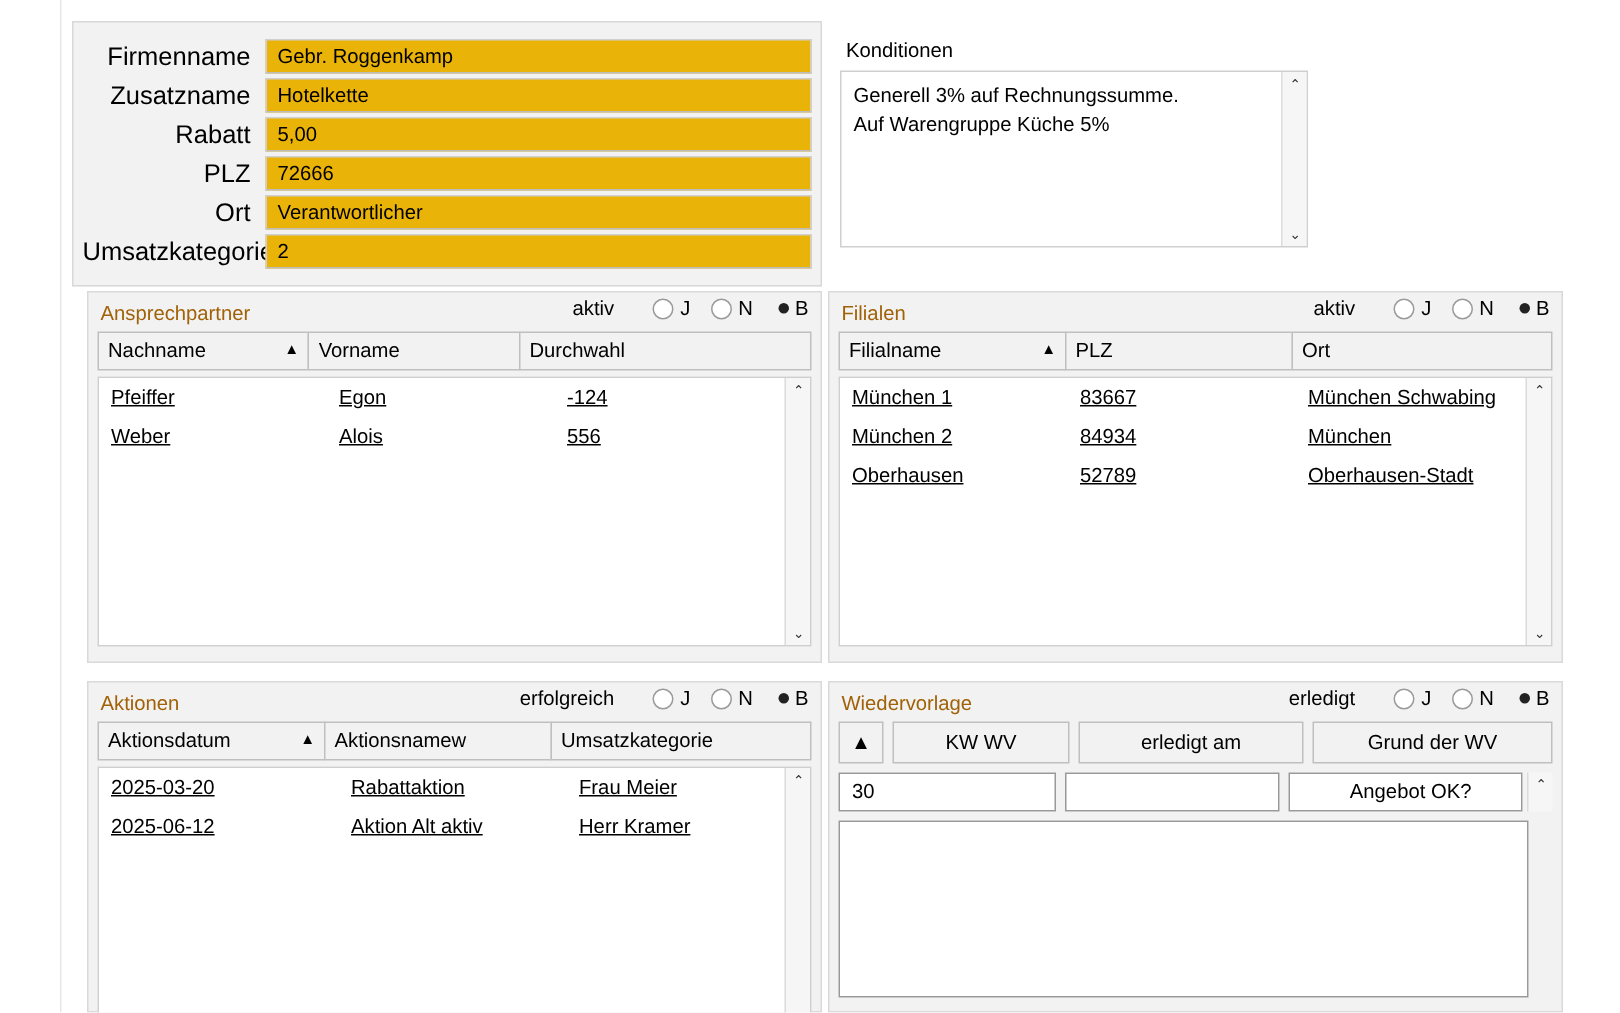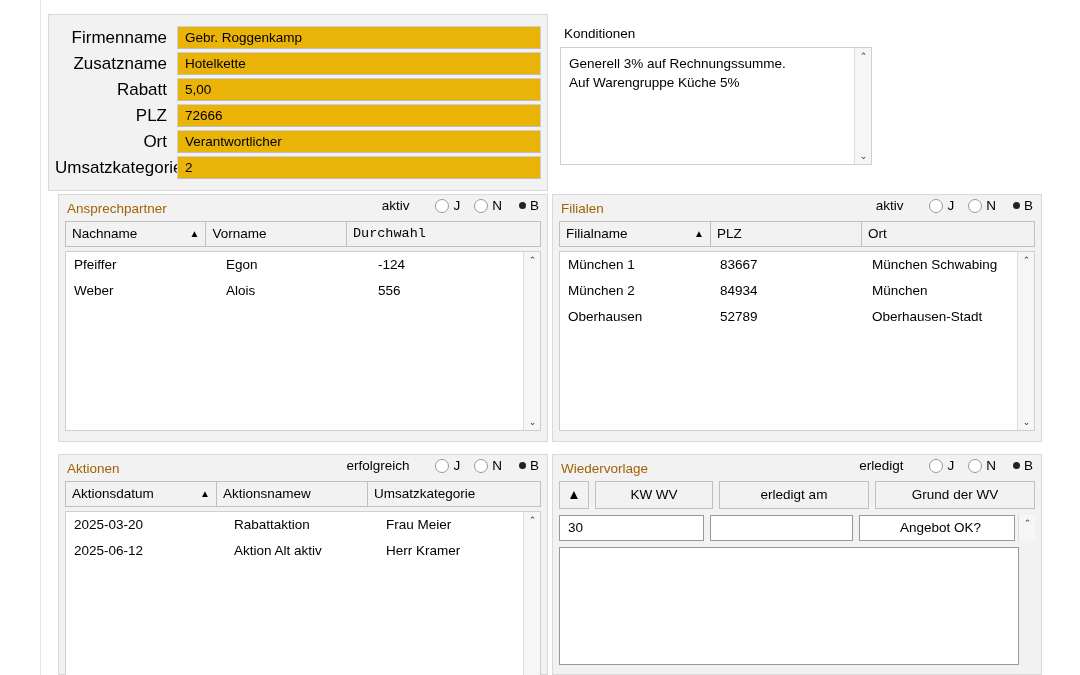--- a/index.html
+++ b/index.html
@@ -200,20 +200,21 @@
     background: #ffffff;
     border: 1px solid #cfcfcf;
     box-sizing: border-box;
     overflow: hidden;
   }
   .list-row {
     display: flex;
     height: 26px;
     line-height: 26px;
     font-size: 13.5px;
+    text-decoration: underline;
   }
   .list-row .cell {
     box-sizing: border-box;
     padding: 0 8px;
     white-space: nowrap;
     overflow: hidden;
   }
 
   
   .wv-head-row {
@@ -325,21 +326,21 @@
       </span>
     </div>
     <div class="col-head">
       <div class="cell" style="width:152px;">
         <span>Nachname</span>
         <span class="sort-arrow">▲</span>
       </div>
       <div class="cell" style="width:152px;">
         <span>Vorname</span>
       </div>
-      <div class="cell" style="width:210px;font-family:Liberation Mono, monospace;">
+      <div class="cell" style="width:210px;">
         <span>Durchwahl</span>
       </div>
     </div>
     <div class="list-body" style="height:180px;">
       <div class="list-row">
         <div class="cell" style="width:152px;">Pfeiffer</div>
         <div class="cell" style="width:152px;">Egon</div>
         <div class="cell" style="width:150px;">-124</div>
       </div>
       <div class="list-row">

